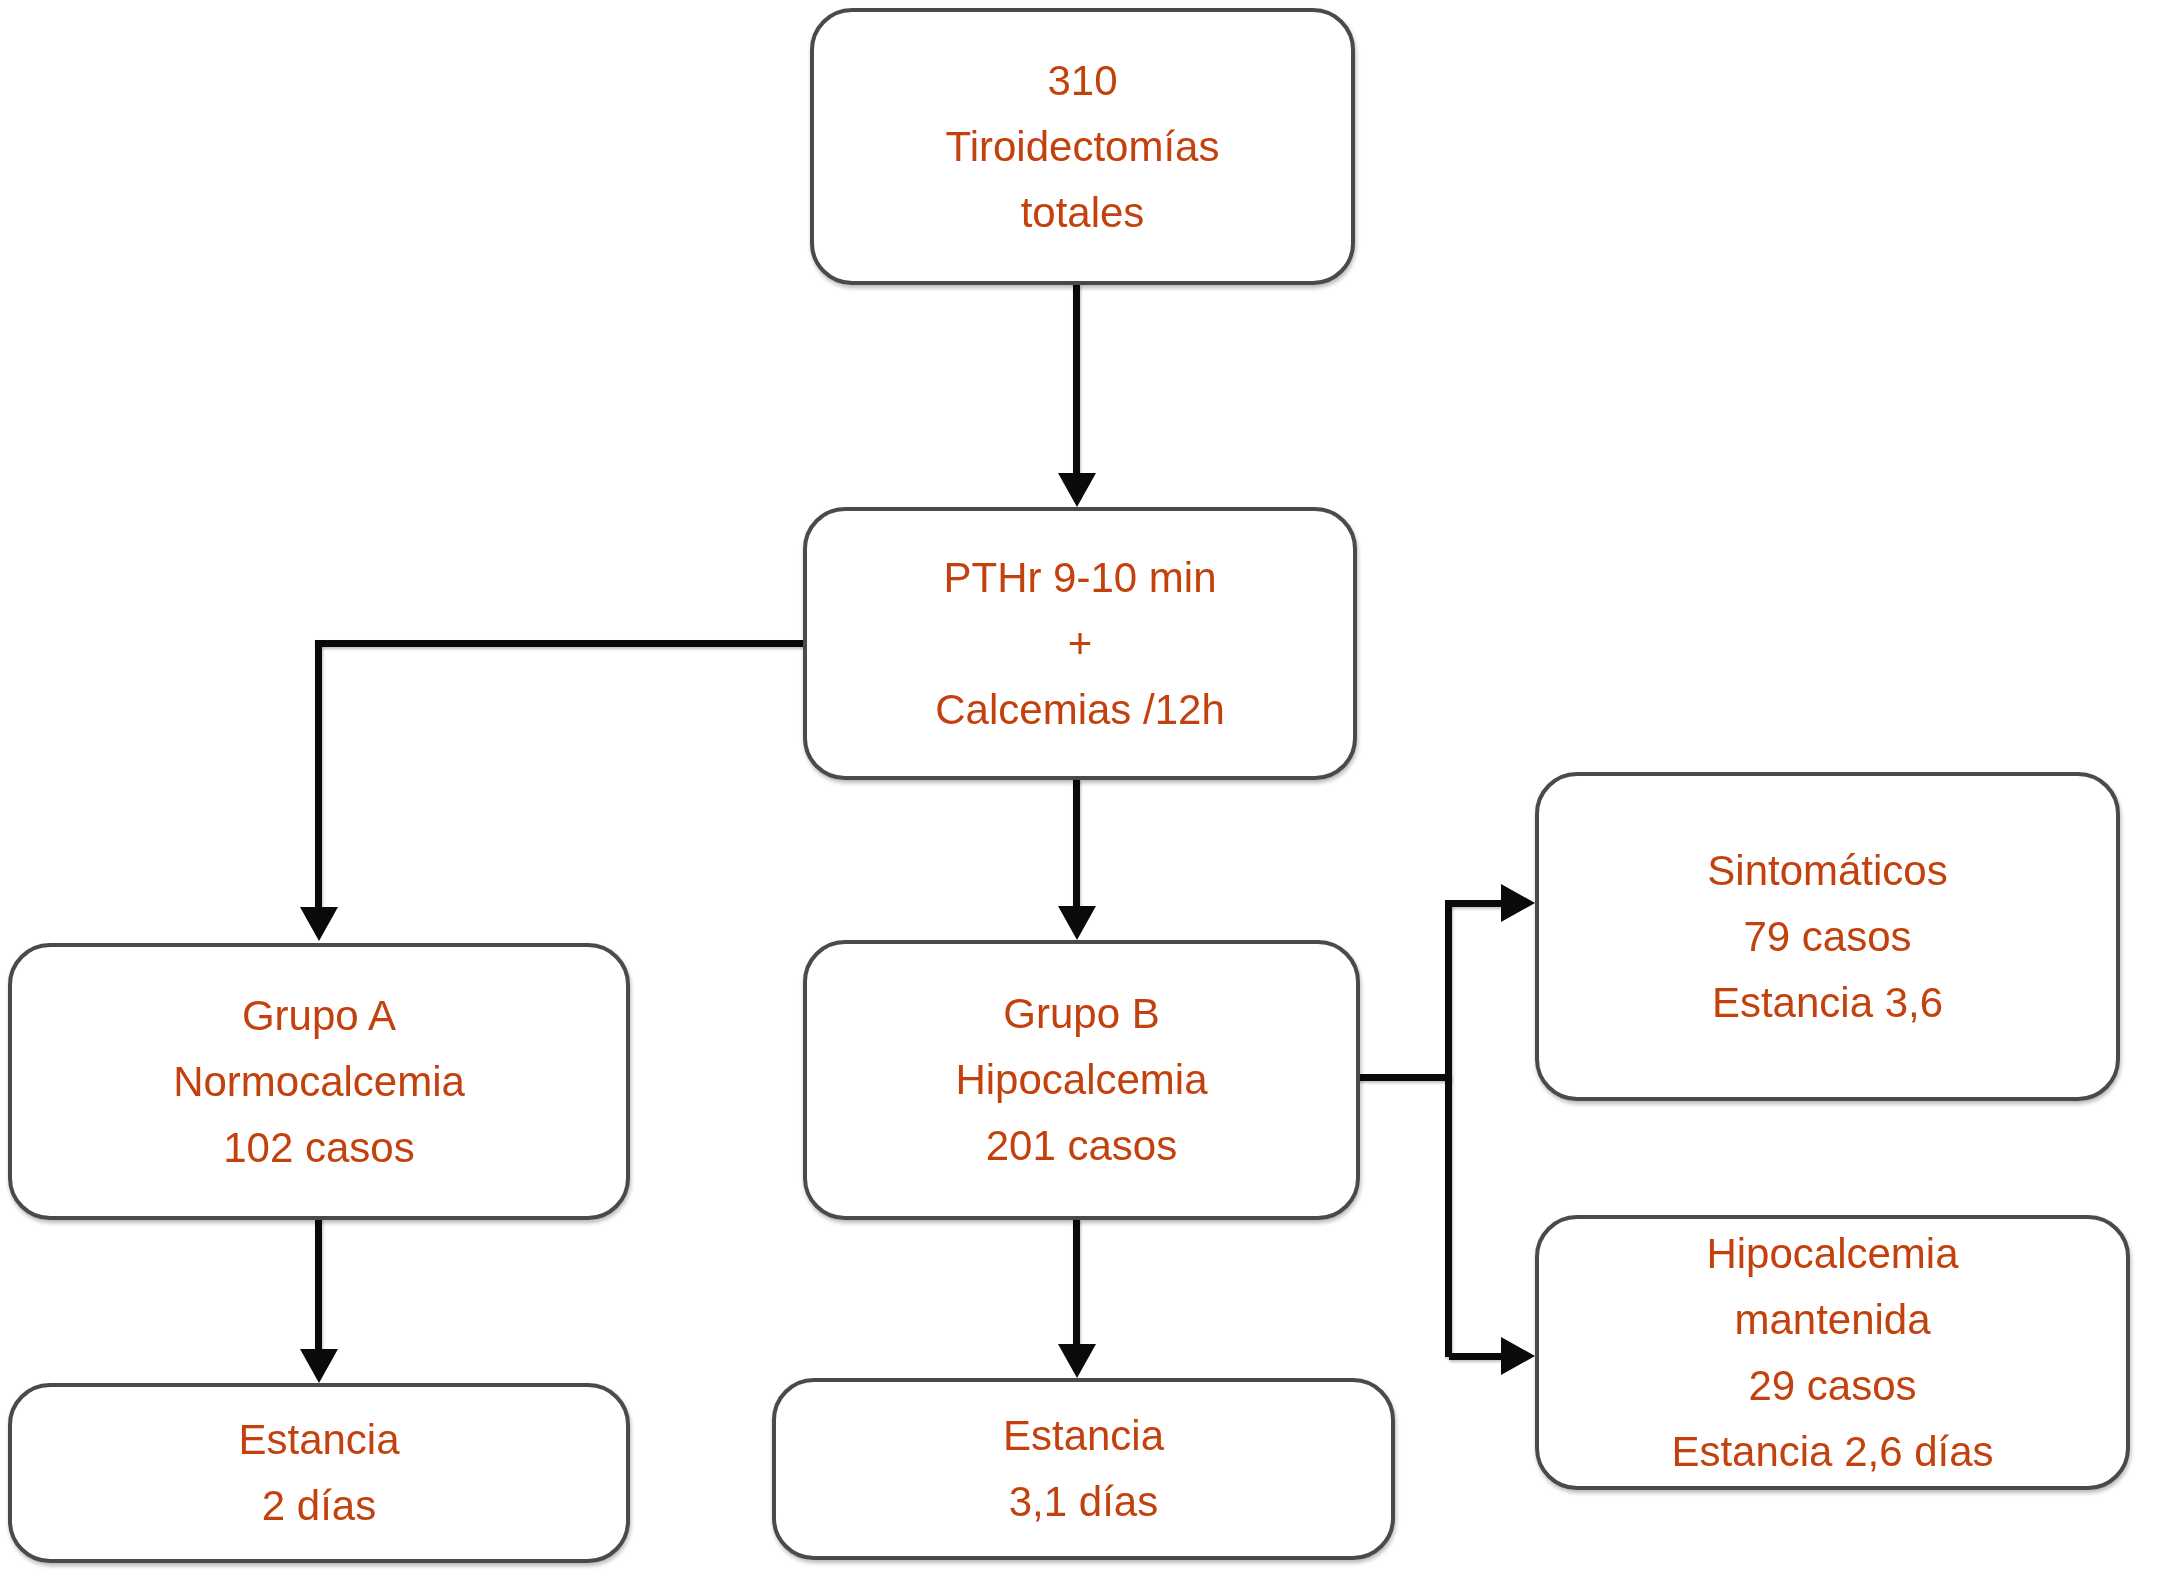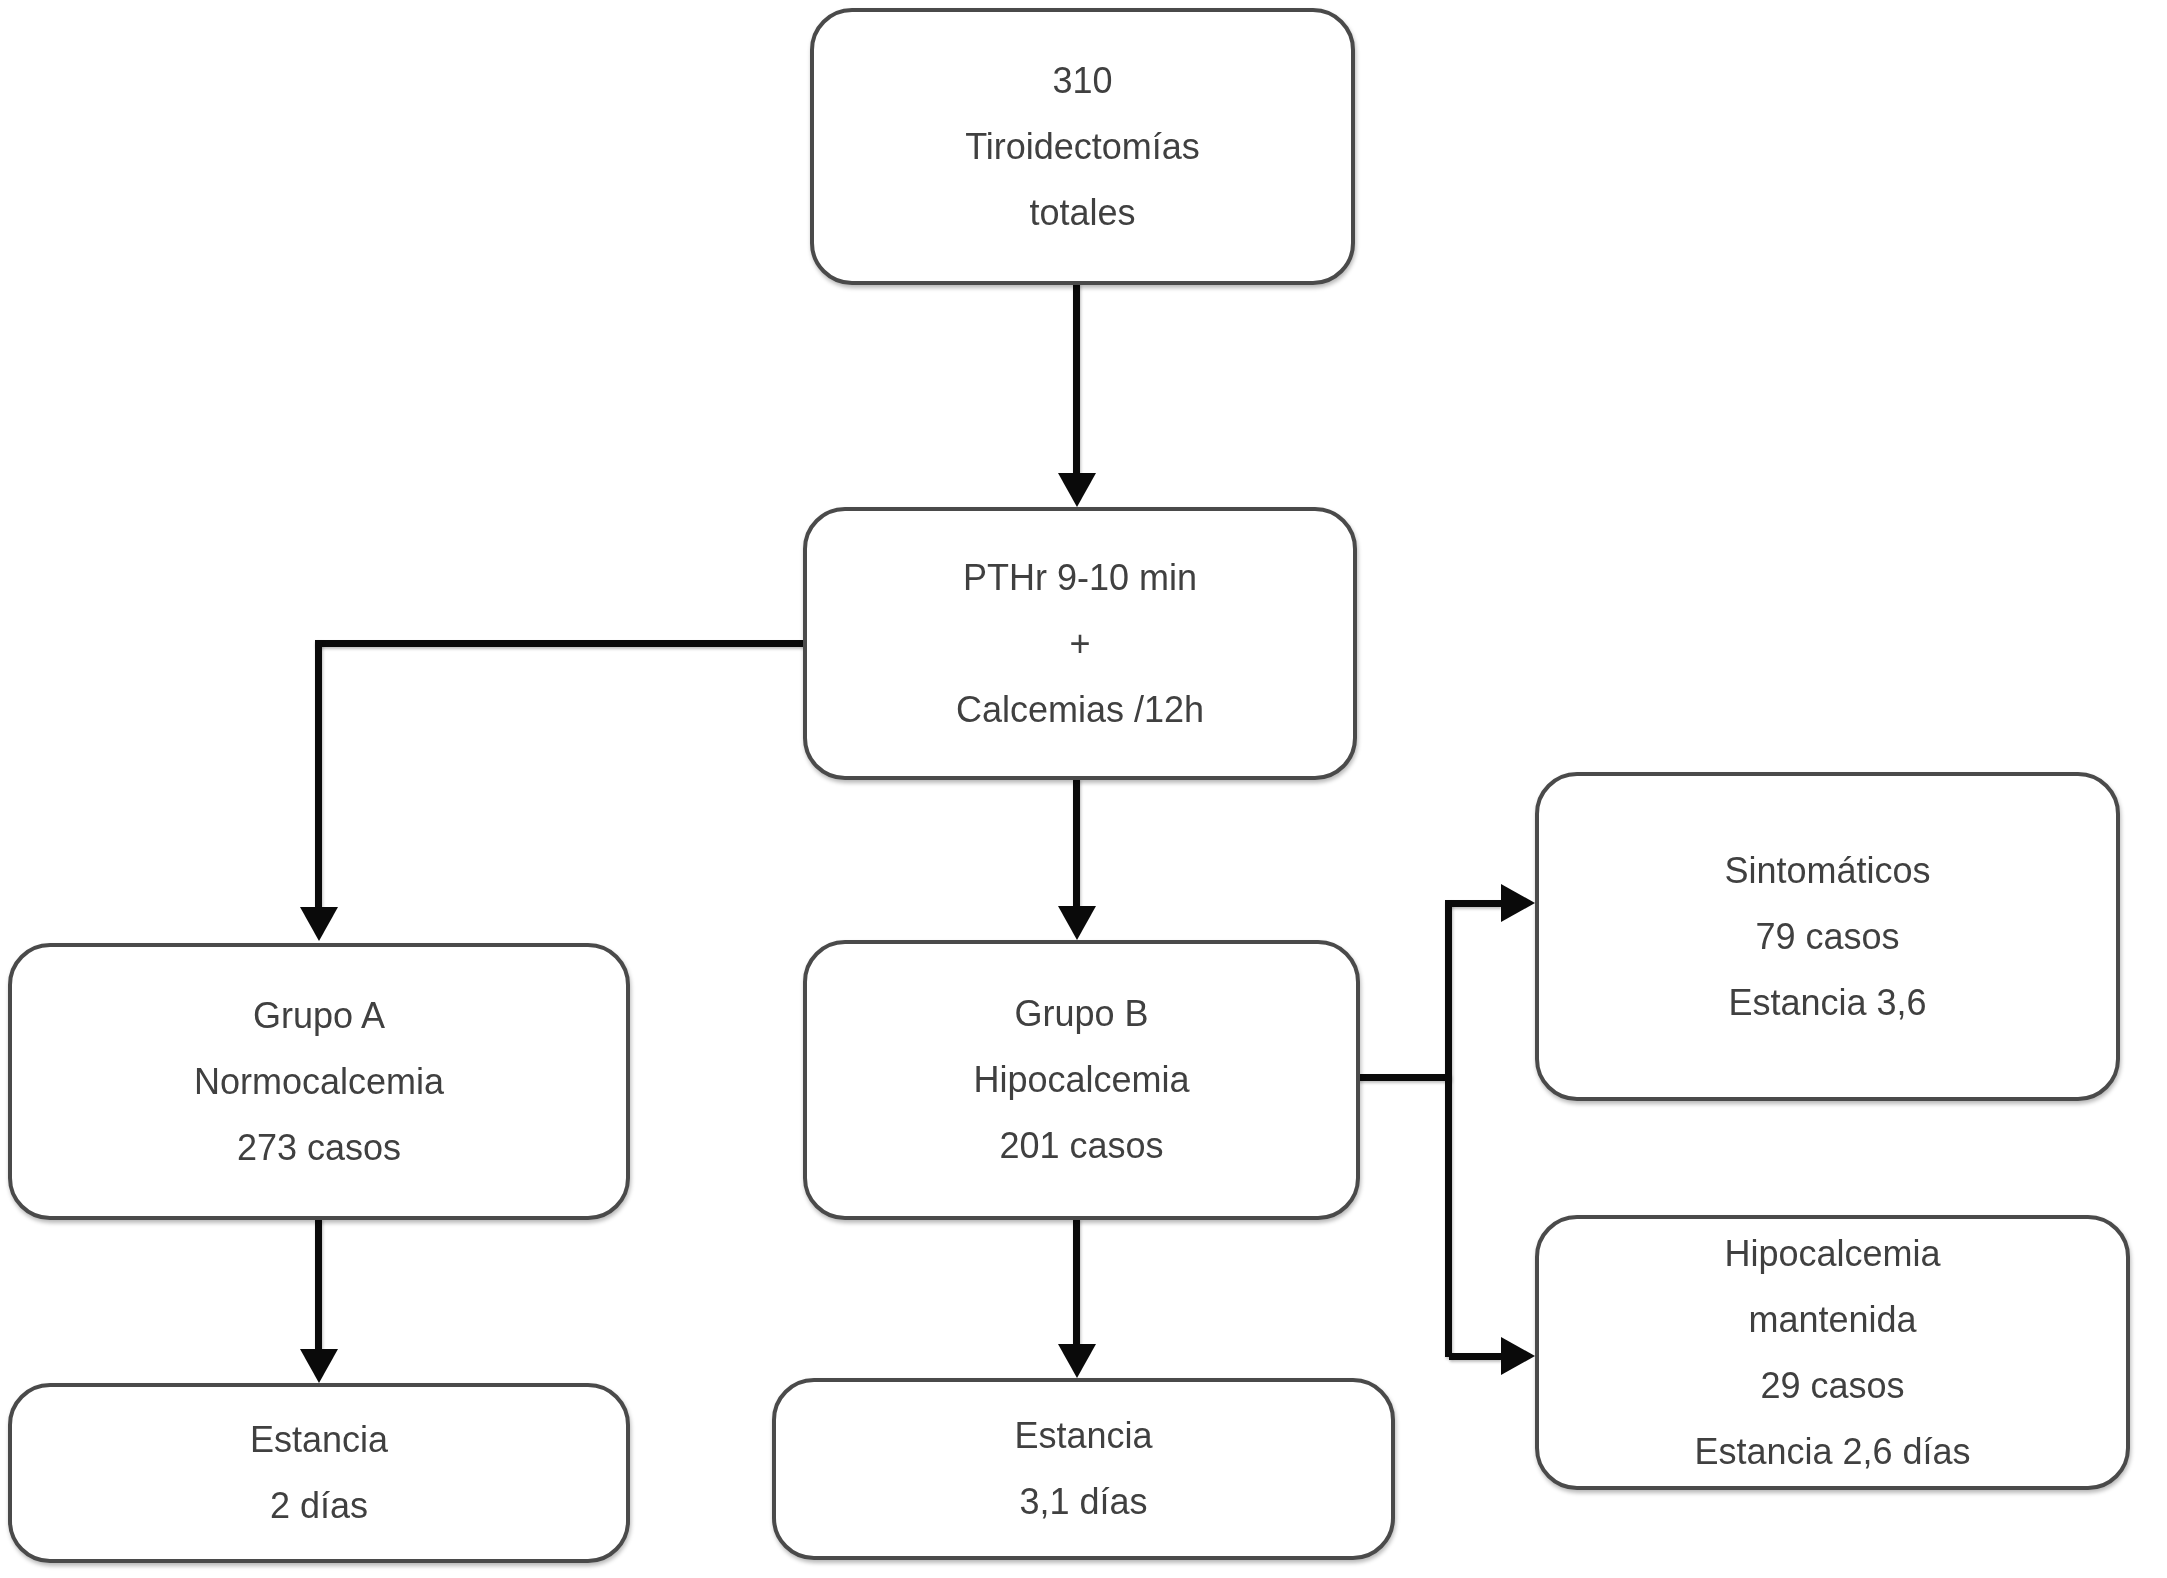--- a/index.html
+++ b/index.html
@@ -24,23 +24,23 @@
     border: 4px solid #4a4a4a;
     border-radius: 42px;
     display: flex;
     align-items: center;
     justify-content: center;
     text-align: center;
     box-shadow: 1px 3px 4px rgba(0,0,0,0.28);
   }
   .node .label {
     white-space: pre-line;
-    font-size: 36px;
+    font-size: 42px;
     line-height: 66px;
-    color: #404040;
+    color: #c2410c;
     letter-spacing: 0px;
   }
   .line {
     position: absolute;
     background: #0a0a0a;
     box-shadow: 1px 2px 3px rgba(0,0,0,0.25);
   }
   .arrow-down {
     position: absolute;
     width: 0; height: 0;
@@ -119,21 +119,21 @@
 
   <div class="node b-pthr">
     <div class="label">PTHr 9-10 min
 +
 Calcemias /12h</div>
   </div>
 
   <div class="node b-grupo-a">
     <div class="label">Grupo A
 Normocalcemia
-273 casos</div>
+102 casos</div>
   </div>
 
   <div class="node b-grupo-b">
     <div class="label">Grupo B
 Hipocalcemia
 201 casos</div>
   </div>
 
   <div class="node b-sint">
     <div class="label">Sintomáticos

